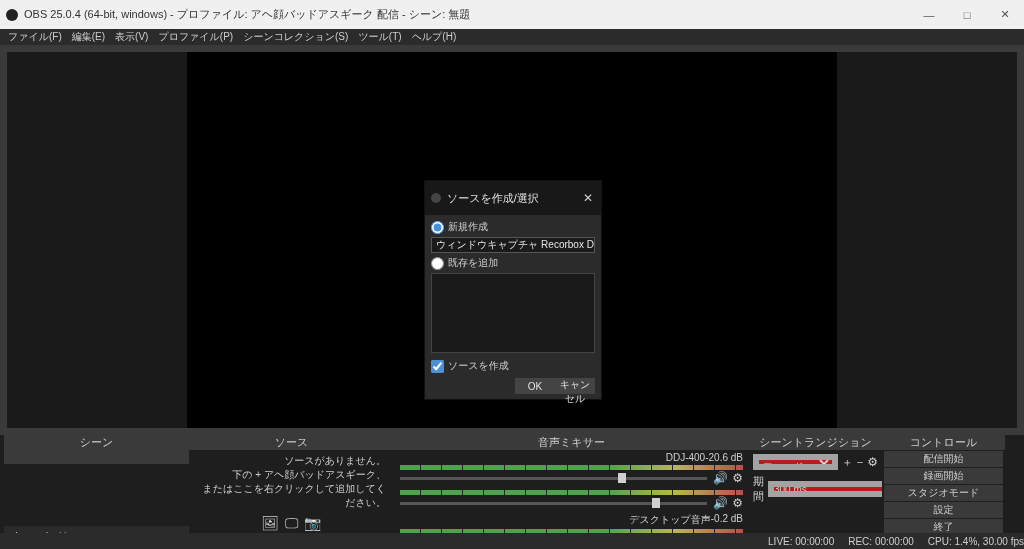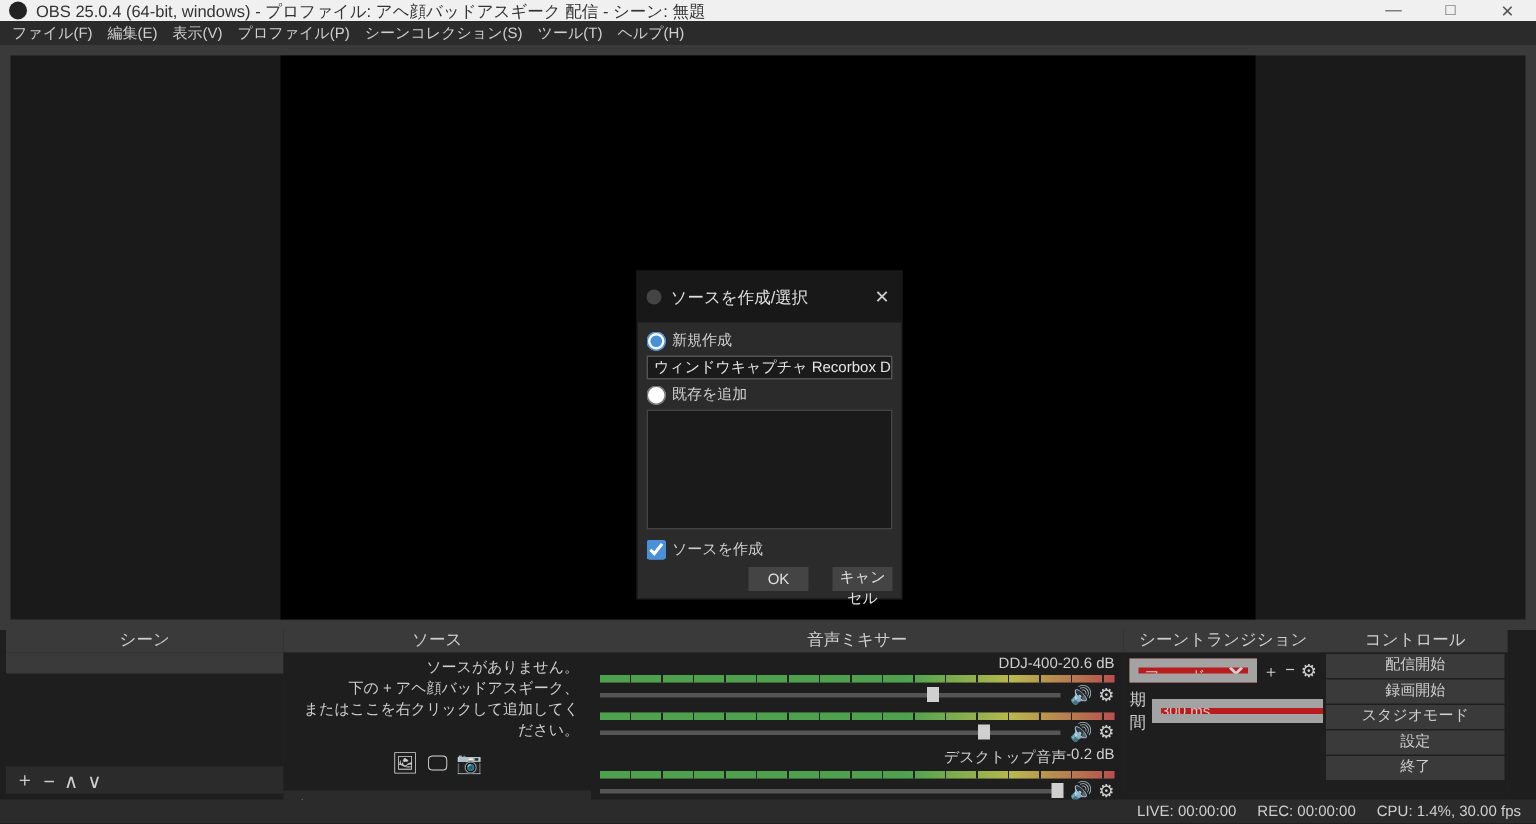--- a/index.html
+++ b/index.html
@@ -1,19 +1,19 @@
 <!DOCTYPE html>
 <html><head>
 <meta charset="utf-8">
 <style>
 * { margin: 0; padding: 0; box-sizing: border-box; font-family: "Segoe UI", Tahoma, sans-serif; }
 body { width: 1024px; height: 549px; background: #1e1e1e; color: #cfcfcf; font-size: 11px; overflow: hidden; position: relative; }
 
 
-.titlebar { height: 14px; background: #f0f0f0; color: #333; display: flex; align-items: center; padding-left: 6px; font-size: 11px; }
+.titlebar { height: 29px; background: #f0f0f0; color: #333; display: flex; align-items: center; padding-left: 6px; font-size: 11px; }
 .titlebar .logo { width: 12px; height: 12px; background: #222; border-radius: 50%; margin-right: 6px; }
 .titlebar .winbtns { margin-left: auto; display: flex; }
 .titlebar .winbtns span { width: 38px; height: 19px; display: flex; align-items: center; justify-content: center; color: #555; font-size: 11px; }
 
 
 .menubar { height: 16px; background: #2b2b2b; display: flex; align-items: center; padding-left: 4px; gap: 2px; }
 .menubar span { color: #cfcfcf; font-size: 10px; cursor: default; padding: 10px 4px; }
 
 
 .preview-wrap { background: #3a3a3a; padding: 7px; }
@@ -48,33 +48,33 @@
 
 .transitions .dock-body { padding: 4px; }
 .trans-row { display: flex; align-items: center; gap: 4px; margin-bottom: 4px; }
 .trans-row select, .trans-row input { height: 16px; background: #b91c1c; color: #cfcfcf; border: 6px solid #a3a3a3; font-size: 10px; }
 .trans-row select { flex:1; }
 .trans-row .gear { font-size: 12px; }
 
 .controls .btn { height: 16px; background: #3a3a3a; margin: 1px 2px; text-align: center; font-size: 10px; line-height: 16px; color: #cfcfcf; }
 
 
-.statusbar { position:absolute; bottom:0; left:0; right:0; height:16px; background: #2b2b2b; display:flex; justify-content:flex-end; align-items:center; gap:14px; padding-right:10px; font-size:10px; color:#cfcfcf; }
+.statusbar { position:absolute; bottom:0; left:0; right:0; height:16px; background: #2b2b2b; display:flex; justify-content:flex-end; align-items:center; gap:14px; font-size:10px; color:#cfcfcf; }
 
 
 .modal { position: absolute; left: 424px; top: 180px; width: 178px; background: #2b2b2b; border: 1px solid #111; }
 .modal-title { height: 34px; background: #181818; display:flex; align-items:center; padding-left:6px; font-size:11px; color:#e0e0e0; }
 .modal-title .logo { width:10px;height:10px;background:#444;border-radius:50%;margin-right:6px; }
 .modal-title .x { margin-left:auto; padding:0 8px; color:#cfcfcf; font-size:12px; }
 .modal-body { padding: 5px 6px; font-size: 10px; }
 .modal-body label { display:flex; align-items:center; gap:4px; margin-bottom:3px; }
 .modal-body input[type=text] { width:100%; height:16px; background:#1a1a1a; color:#e6e6e6; border:1px solid #555; font-size:10px; padding-left:4px; margin-bottom:3px; }
 .modal-body .list { height: 80px; background:#1a1a1a; border:1px solid #444; margin-bottom:6px; }
 .modal-body .chk { display:flex; align-items:center; gap:4px; margin-bottom:5px; }
-.modal-body .dlg-btns { display:flex; justify-content:flex-end; gap:16px; }
+.modal-body .dlg-btns { display:flex; justify-content:flex-end; gap:0; }
 .modal-body .dlg-btns button { background:#444; color:#e0e0e0; border:none; font-size:10px; height:16px; width:40px; }
 input[type=radio],input[type=checkbox]{ accent-color:#4a90d9; margin:0; }
 </style>
 </head>
 <body>
 
 <div class="titlebar">
   <span class="logo"></span>
   <span>OBS 25.0.4 (64-bit, windows) - プロファイル: アヘ顔バッドアスギーク 配信 - シーン: 無題</span>
   <div class="winbtns">

